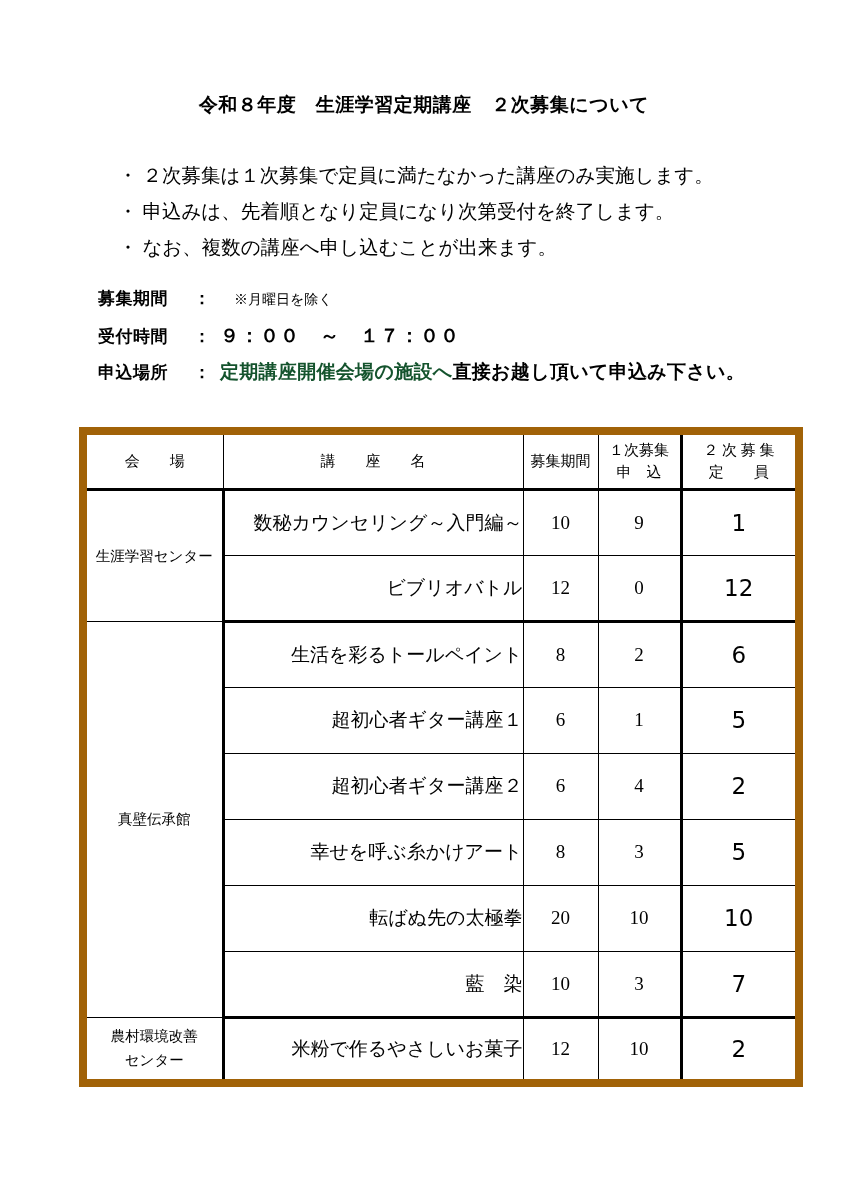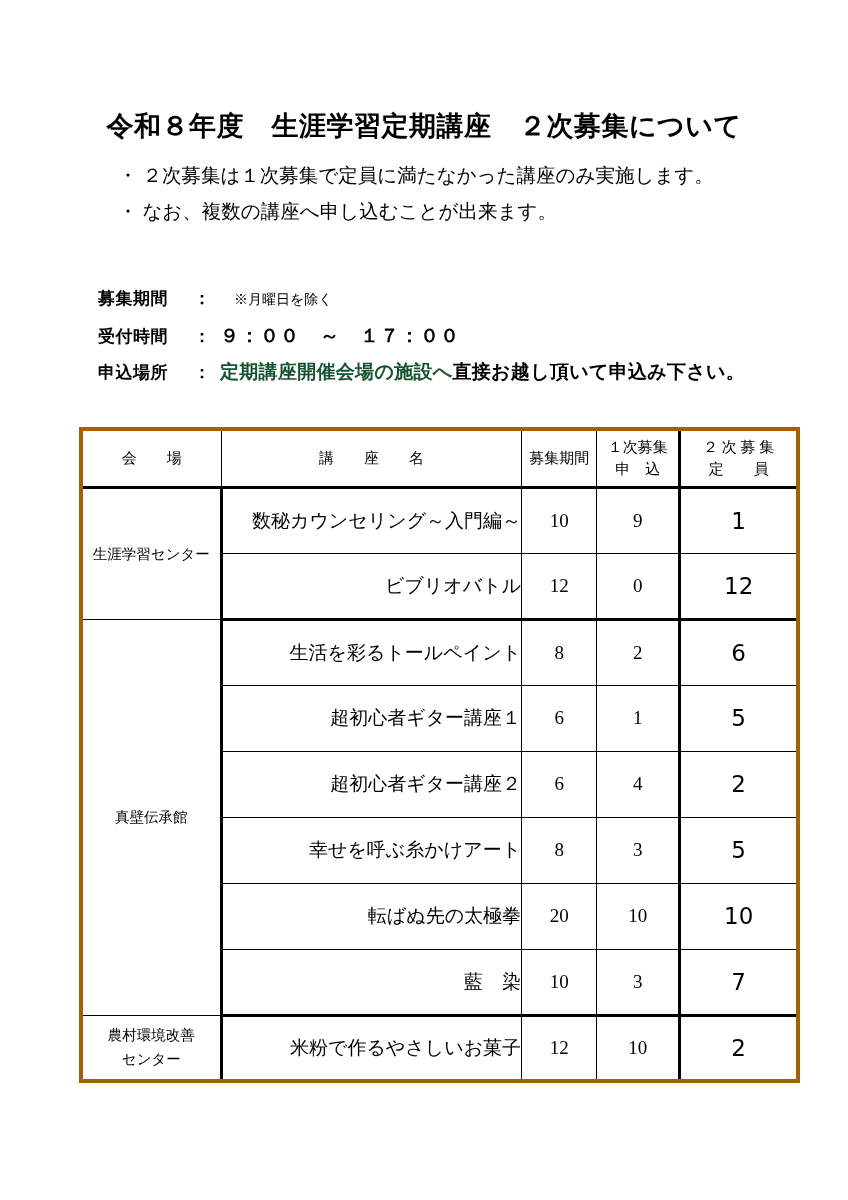--- a/index.html
+++ b/index.html
@@ -13,25 +13,25 @@
     color: #000000;
     position: relative;
     overflow: hidden;
   }
 
   .page { position: relative; width: 848px; height: 1200px; }
 
   
   .doc-title {
     position: absolute;
-    top: 108px; left: 0; width: 848px;
-    text-align: center;
-    font-family: "DejaVu Sans", "Liberation Sans", sans-serif;
-    font-weight: 700;
-    font-size: 27px;
+    top: 92px; left: 0; width: 848px;
+    text-align: center;
+    font-family: "DejaVu Sans", "Liberation Sans", sans-serif;
+    font-weight: 700;
+    font-size: 19px;
     letter-spacing: 0.5px;
     white-space: pre;
   }
 
   
   .bullets {
     position: absolute;
     top: 158px; left: 118px;
     width: 660px;
   }
@@ -99,21 +99,21 @@
     border-collapse: collapse;
     width: 721px;
     table-layout: fixed;
   }
   table.courses td, table.courses th {
     border: 1px solid #000;
     padding: 0;
     font-weight: 400;
   }
   
-  table.courses { border: 4px solid #a16207; }
+  table.courses { border: 8px solid #a16207; }
 
   col.c-venue  { width: 140px; }
   col.c-name   { width: 300px; }
   col.c-cap    { width: 75px; }
   col.c-first  { width: 83px; }
   col.c-second { width: 118px; }
 
   thead th {
     height: 58px;
     font-family: "Liberation Serif", "DejaVu Serif", serif;
@@ -166,20 +166,21 @@
 </style>
 </head>
 <body>
 
 <div class="page">
 
   <div class="doc-title">令和８年度　生涯学習定期講座　２次募集について</div>
 
   <div class="bullets">
     <div class="bullet-line">・ ２次募集は１次募集で定員に満たなかった講座のみ実施します。</div>
+    <div class="bullet-line">・ 申込みは、先着順となり定員になり次第受付を終了します。</div>
     <div class="bullet-line">・ なお、複数の講座へ申し込むことが出来ます。</div>
   </div>
 
   <div class="info">
 
     <div class="info-row">
       <span class="info-label">募集期間</span>
       <span class="info-colon">：</span>
       <span class="info-note">※月曜日を除く</span>
     </div>

